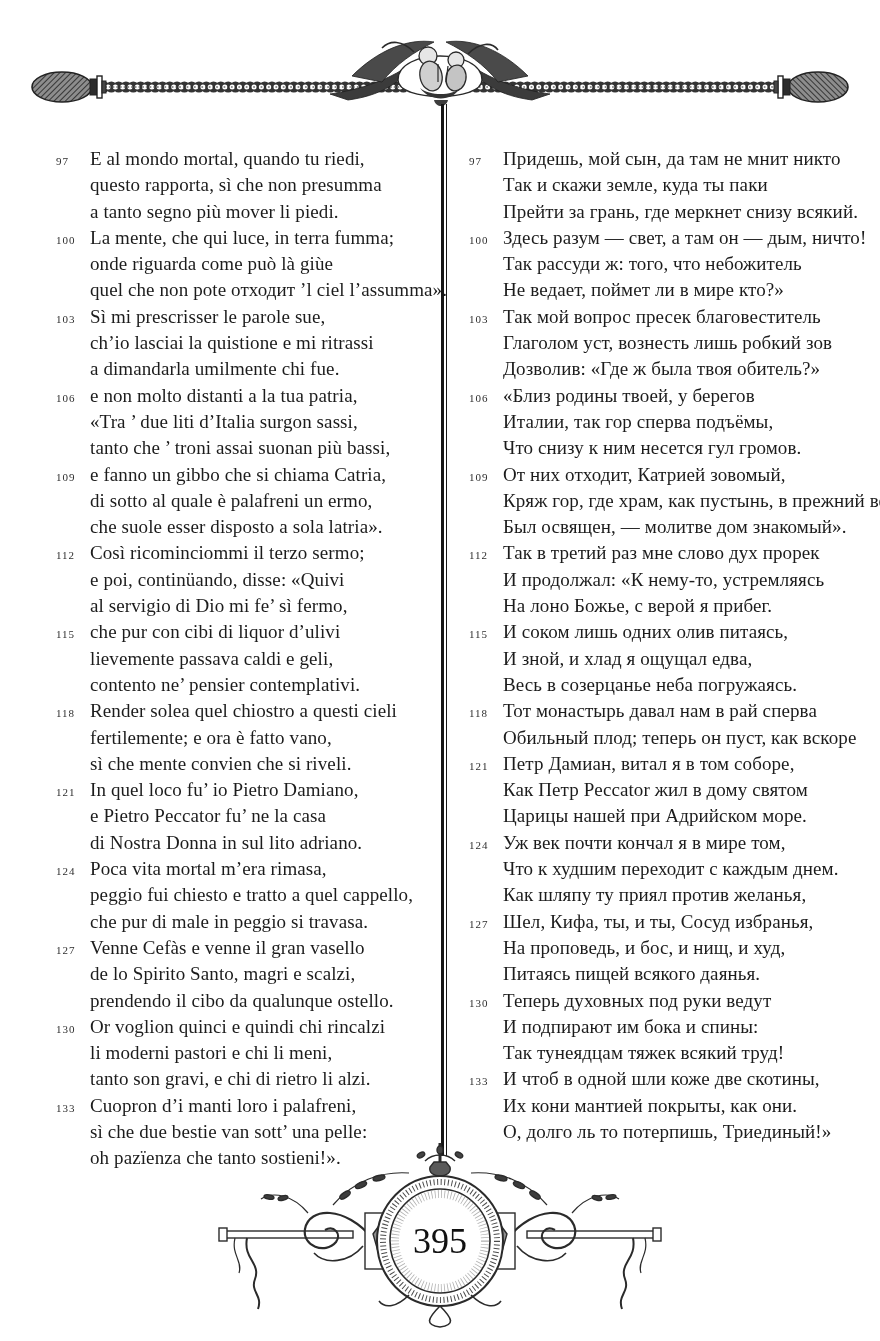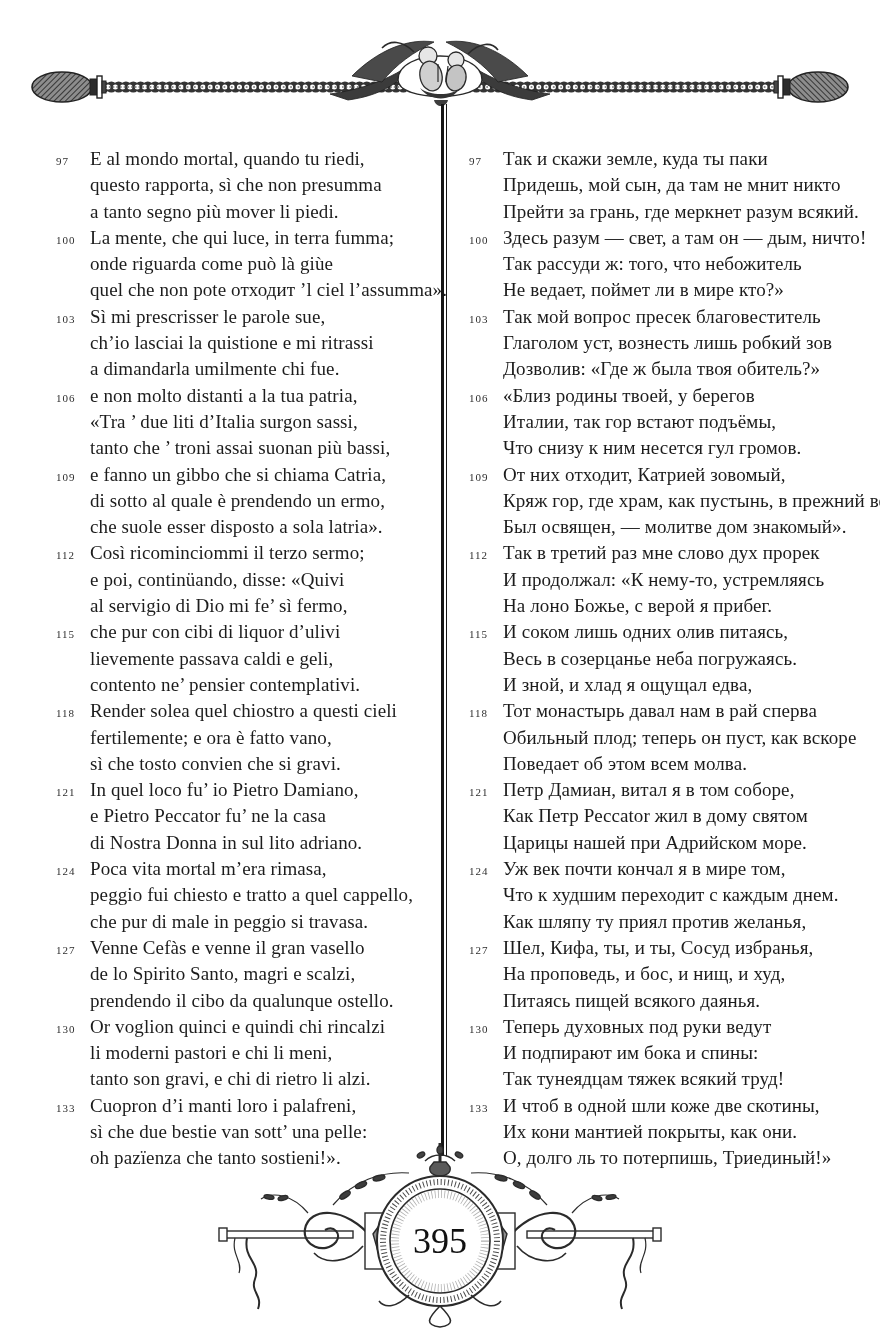--- a/index.html
+++ b/index.html
@@ -120,40 +120,40 @@
       </div>
       <div class="tercet">
         <span class="vnum">106</span>
         <div class="vline">e non molto distanti a la tua patria,</div>
         <div class="vline">«Tra ’ due liti d’Italia surgon sassi,</div>
         <div class="vline">tanto che ’ troni assai suonan più bassi,</div>
       </div>
       <div class="tercet">
         <span class="vnum">109</span>
         <div class="vline">e fanno un gibbo che si chiama Catria,</div>
-        <div class="vline">di sotto al quale è prendendo un ermo,</div>
+        <div class="vline">di sotto al quale è palafreni un ermo,</div>
         <div class="vline">che suole esser disposto a sola latria».</div>
       </div>
       <div class="tercet">
         <span class="vnum">112</span>
         <div class="vline">Così ricominciommi il terzo sermo;</div>
         <div class="vline">e poi, continüando, disse: «Quivi</div>
         <div class="vline">al servigio di Dio mi fe’ sì fermo,</div>
       </div>
       <div class="tercet">
         <span class="vnum">115</span>
         <div class="vline">che pur con cibi di liquor d’ulivi</div>
         <div class="vline">lievemente passava caldi e geli,</div>
         <div class="vline">contento ne’ pensier contemplativi.</div>
       </div>
       <div class="tercet">
         <span class="vnum">118</span>
         <div class="vline">Render solea quel chiostro a questi cieli</div>
         <div class="vline">fertilemente; e ora è fatto vano,</div>
-        <div class="vline">sì che tosto convien che si gravi.</div>
+        <div class="vline">sì che mente convien che si riveli.</div>
       </div>
       <div class="tercet">
         <span class="vnum">121</span>
         <div class="vline">In quel loco fu’ io Pietro Damiano,</div>
         <div class="vline">e Pietro Peccator fu’ ne la casa</div>
         <div class="vline">di Nostra Donna in sul lito adriano.</div>
       </div>
       <div class="tercet">
         <span class="vnum">124</span>
         <div class="vline">Poca vita mortal m’era rimasa,</div>
@@ -176,65 +176,64 @@
         <span class="vnum">133</span>
         <div class="vline">Cuopron d’i manti loro i palafreni,</div>
         <div class="vline">sì che due bestie van sott’ una pelle:</div>
         <div class="vline">oh pazïenza che tanto sostieni!».</div>
       </div>
     </section>
 
   <section class="col col-right" id="col-right">
       <div class="tercet">
         <span class="vnum">97</span>
+        <div class="vline">Придешь, мой сын, да там не мнит никто</div>
         <div class="vline">Так и скажи земле, куда ты паки</div>
-        <div class="vline">Придешь, мой сын, да там не мнит никто</div>
-        <div class="vline">Прейти за грань, где меркнет разум всякий.</div>
+        <div class="vline">Прейти за грань, где меркнет снизу всякий.</div>
       </div>
       <div class="tercet">
         <span class="vnum">100</span>
         <div class="vline">Здесь разум — свет, а там он — дым, ничто!</div>
         <div class="vline">Так рассуди ж: того, что небожитель</div>
         <div class="vline">Не ведает, поймет ли в мире кто?»</div>
       </div>
       <div class="tercet">
         <span class="vnum">103</span>
         <div class="vline">Так мой вопрос пресек благовеститель</div>
         <div class="vline">Глаголом уст, вознесть лишь робкий зов</div>
         <div class="vline">Дозволив: «Где ж была твоя обитель?»</div>
       </div>
       <div class="tercet">
         <span class="vnum">106</span>
         <div class="vline">«Близ родины твоей, у берегов</div>
-        <div class="vline">Италии, так гор встают подъёмы,</div>
+        <div class="vline">Италии, так гор сперва подъёмы,</div>
         <div class="vline">Что снизу к ним несется гул громов.</div>
       </div>
       <div class="tercet">
         <span class="vnum">109</span>
         <div class="vline">От них отходит, Катрией зовомый,</div>
         <div class="vline">Кряж гор, где храм, как пустынь, в прежний век</div>
         <div class="vline">Был освящен, — молитве дом знакомый».</div>
       </div>
       <div class="tercet">
         <span class="vnum">112</span>
         <div class="vline">Так в третий раз мне слово дух прорек</div>
         <div class="vline">И продолжал: «К нему-то, устремляясь</div>
         <div class="vline">На лоно Божье, с верой я прибег.</div>
       </div>
       <div class="tercet">
         <span class="vnum">115</span>
         <div class="vline">И соком лишь одних олив питаясь,</div>
+        <div class="vline">И зной, и хлад я ощущал едва,</div>
         <div class="vline">Весь в созерцанье неба погружаясь.</div>
-        <div class="vline">И зной, и хлад я ощущал едва,</div>
       </div>
       <div class="tercet">
         <span class="vnum">118</span>
         <div class="vline">Тот монастырь давал нам в рай сперва</div>
         <div class="vline">Обильный плод; теперь он пуст, как вскоре</div>
-        <div class="vline">Поведает об этом всем молва.</div>
       </div>
       <div class="tercet">
         <span class="vnum">121</span>
         <div class="vline">Петр Дамиан, витал я в том соборе,</div>
         <div class="vline">Как Петр Peccator жил в дому святом</div>
         <div class="vline">Царицы нашей при Адрийском море.</div>
       </div>
       <div class="tercet">
         <span class="vnum">124</span>
         <div class="vline">Уж век почти кончал я в мире том,</div>

